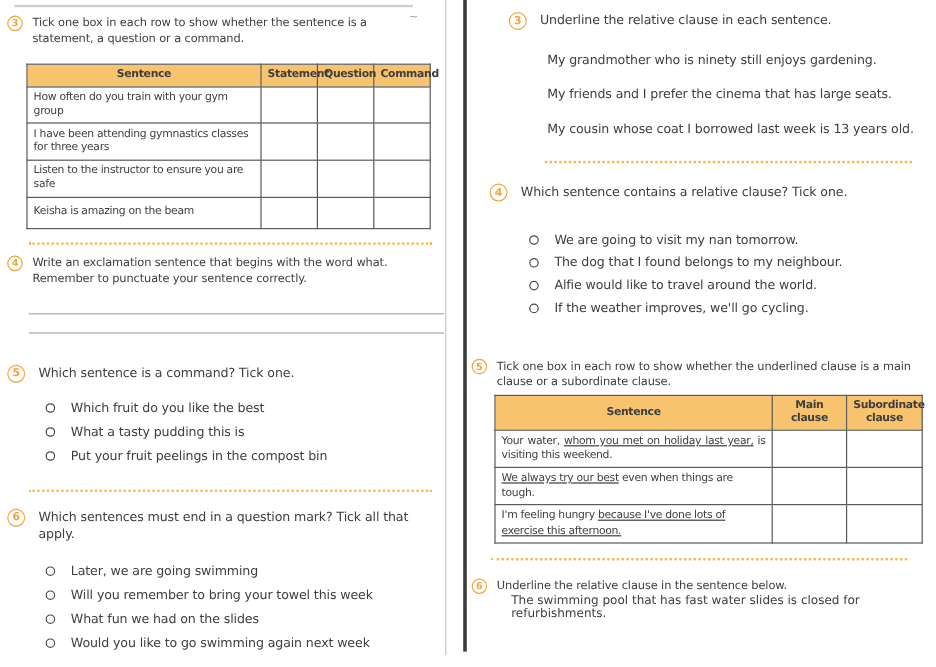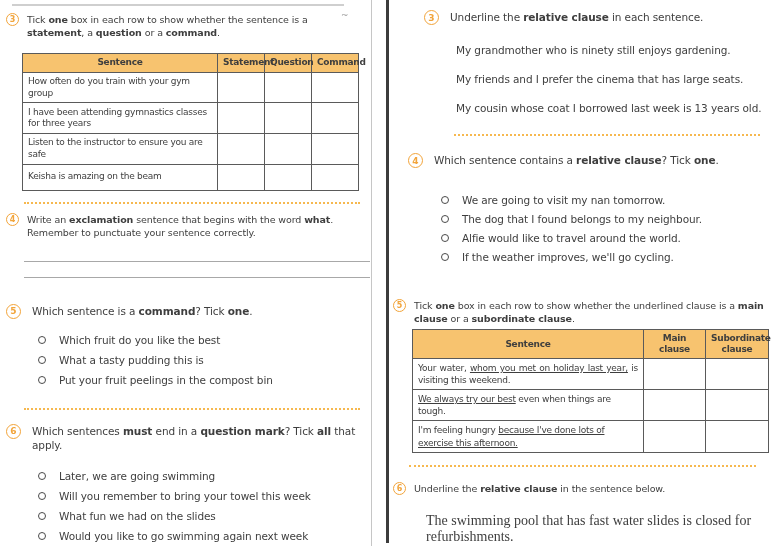--- a/index.html
+++ b/index.html
@@ -24,21 +24,21 @@
   .q{display:flex;align-items:flex-start;}
   .qnum{
     flex:0 0 auto;width:13px;height:13px;border:1.7px solid var(--accent);border-radius:50%;
     color:var(--accent);font-size:8px;font-weight:bold;display:flex;align-items:center;justify-content:center;
     margin-top:0;
   }
   .qnum.big{width:15px;height:15px;font-size:9px;}
   .prompt{font-size:9.5px;line-height:1.38;letter-spacing:-0.1px;margin-left:8px;}
   .prompt.big{font-size:10.5px;margin-left:11px;}
   .note{font-size:9.5px;letter-spacing:-0.1px;}
-  .b{font-weight:bold;}
+  .b{font-weight:normal;}
   .u{text-decoration:underline;}
 
   table{border-collapse:collapse;table-layout:fixed;}
   th,td{border:1px solid var(--border);padding:3px 5px;vertical-align:middle;}
   thead th{background:var(--header);font-weight:bold;text-align:center;}
 
   .tbl-left{margin:14px 0 0 16px;width:336px;}
   .tbl-left th,.tbl-left td{font-size:9px;letter-spacing:-0.25px;line-height:1.3;}
   .tbl-left col.c-sent{width:195px;}
   .tbl-left col.c-tick{width:47px;}
@@ -63,21 +63,21 @@
   .dotted.dr2{margin:12px 0 0 16px;width:347px;}
 
   .wline{height:0;border-bottom:1.5px solid var(--rule);margin-left:18px;width:346px;}
 
   .opt{display:flex;align-items:center;margin-left:32px;font-size:10.5px;letter-spacing:-0.1px;}
   .radio{flex:0 0 auto;width:8px;height:8px;border:1.4px solid #4A4A4A;border-radius:50%;background:#fff;margin-right:13px;}
   .opt-r{margin-left:48px;}
 
   .sent{font-size:10.5px;letter-spacing:-0.1px;}
   .sents-r3 .sent{margin:17px 0 0 63px;}
-  .q6r-sent{font-size:14px;margin:18px 0 0 33px;font-family:Liberation Serif, serif;}
+  .q6r-sent{font-size:10px;margin:0 0 0 33px;}
 </style>
 </head>
 <body>
 
 <div class="sheet">
   <div class="topline"></div>
   <div class="page-edge"></div>
   <div class="divider"></div>
   <span class="stray">~</span>
 

